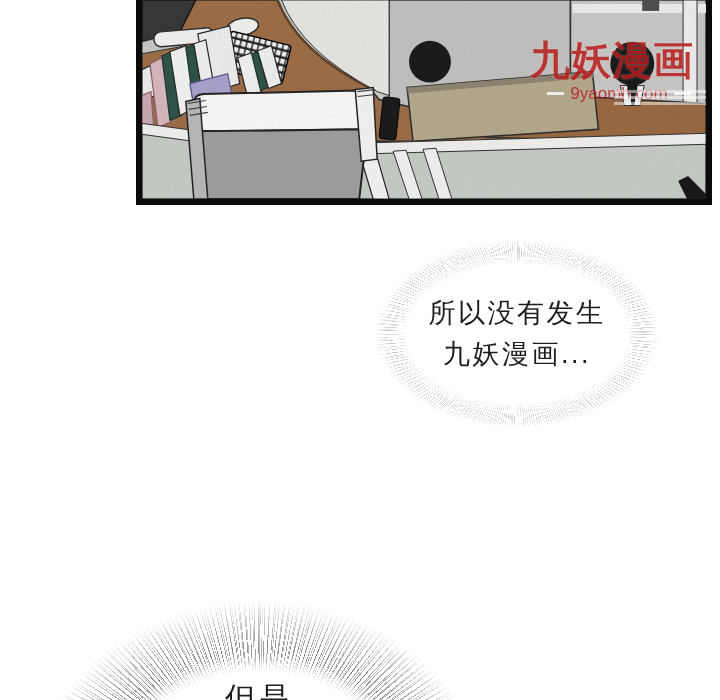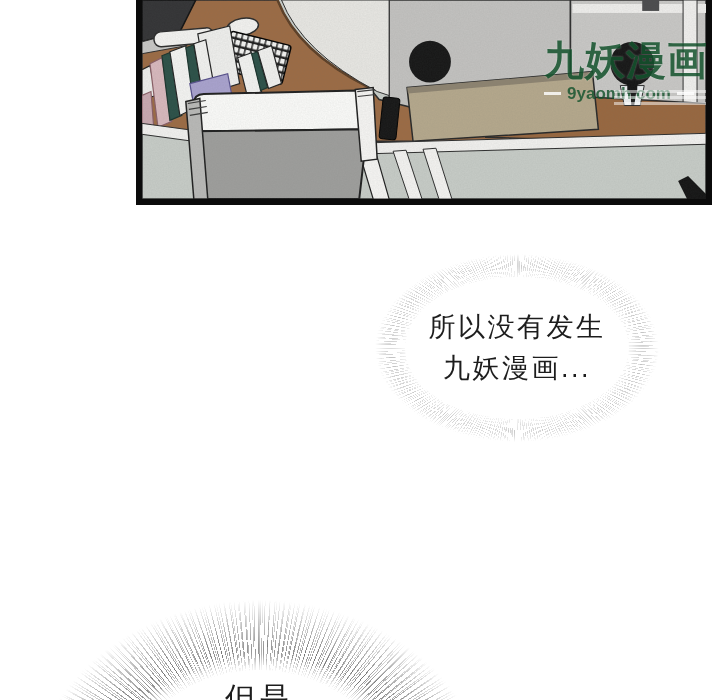--- a/index.html
+++ b/index.html
@@ -14,29 +14,29 @@
   .panel{
     position:absolute;left:136px;top:0;width:576px;height:205px;
     box-sizing:border-box;
     border-left:6px solid #0b0b0b;border-right:6px solid #0b0b0b;border-bottom:6px solid #0b0b0b;
     overflow:hidden;background:#c9cec9;
   }
   .panel svg{position:absolute;inset:0;width:100%;height:100%;display:block;}
 
   
   .watermark{
-    position:absolute;top:40px;right:-2px;width:178px;text-align:right;
-    color:#14532d;pointer-events:none;z-index:5;
+    position:absolute;top:40px;right:-2px;width:178px;text-align:left;
+    color:#b91c1c;pointer-events:none;z-index:5;
   }
   .wm-title{
     font-size:40px;font-weight:700;line-height:1;letter-spacing:1px;opacity:.85;
     text-shadow:0 0 2px rgba(255,255,255,.45);white-space:nowrap;
   }
   .wm-url{
-    margin-top:5px;font-size:17px;font-weight:700;opacity:.82;
+    margin-top:5px;font-size:17px;font-weight:400;opacity:.82;
     display:flex;align-items:center;justify-content:center;gap:6px;line-height:1;
   }
   .wm-dash{display:inline-block;width:17px;height:3px;background:#fff;}
   .wm-fine{position:absolute;top:47px;right:2px;width:92px;}
   .wm-fine i{display:block;height:3px;margin:3px 0;background:rgba(255,255,255,.5);}
 
   
   .bubble{position:absolute;}
   .halo{
     position:absolute;inset:0;border-radius:50%;
@@ -47,21 +47,21 @@
     -webkit-mask:radial-gradient(closest-side, rgba(0,0,0,0) 58%, rgba(0,0,0,.85) 68%, #000 74%, rgba(0,0,0,.55) 88%, rgba(0,0,0,0) 100%);
             mask:radial-gradient(closest-side, rgba(0,0,0,0) 58%, rgba(0,0,0,.85) 68%, #000 74%, rgba(0,0,0,.55) 88%, rgba(0,0,0,0) 100%);
   }
   .bubble-core{
     position:absolute;background:#fff;border-radius:50%;
     display:flex;flex-direction:column;align-items:center;justify-content:center;
     box-shadow:0 0 14px 10px rgba(255,255,255,.95);
   }
   .bubble-core p{margin:0;color:#1d1d1d;text-align:center;white-space:nowrap;}
 
-  .bubble-1{left:375px;top:254px;width:284px;height:188px;}
+  .bubble-1{left:375px;top:240px;width:284px;height:188px;}
   .bubble-1 .bubble-core{left:10.5%;right:10.5%;top:12%;bottom:12%;}
   .bubble-1 p{font-size:27px;line-height:41px;letter-spacing:2.5px;}
 
   .bubble-2{left:26px;top:598px;width:466px;height:398px;}
   .bubble-2 .halo{
     -webkit-mask:radial-gradient(closest-side, rgba(0,0,0,0) 52%, rgba(0,0,0,.8) 64%, #000 72%, rgba(0,0,0,.5) 87%, rgba(0,0,0,0) 99%);
             mask:radial-gradient(closest-side, rgba(0,0,0,0) 52%, rgba(0,0,0,.8) 64%, #000 72%, rgba(0,0,0,.5) 87%, rgba(0,0,0,0) 99%);
   }
   .bubble-2 .bubble-core{left:20%;right:20%;top:18%;bottom:18%;justify-content:flex-start;padding-top:10px;}
   .bubble-2 p{font-size:31px;line-height:38px;letter-spacing:3px;}

